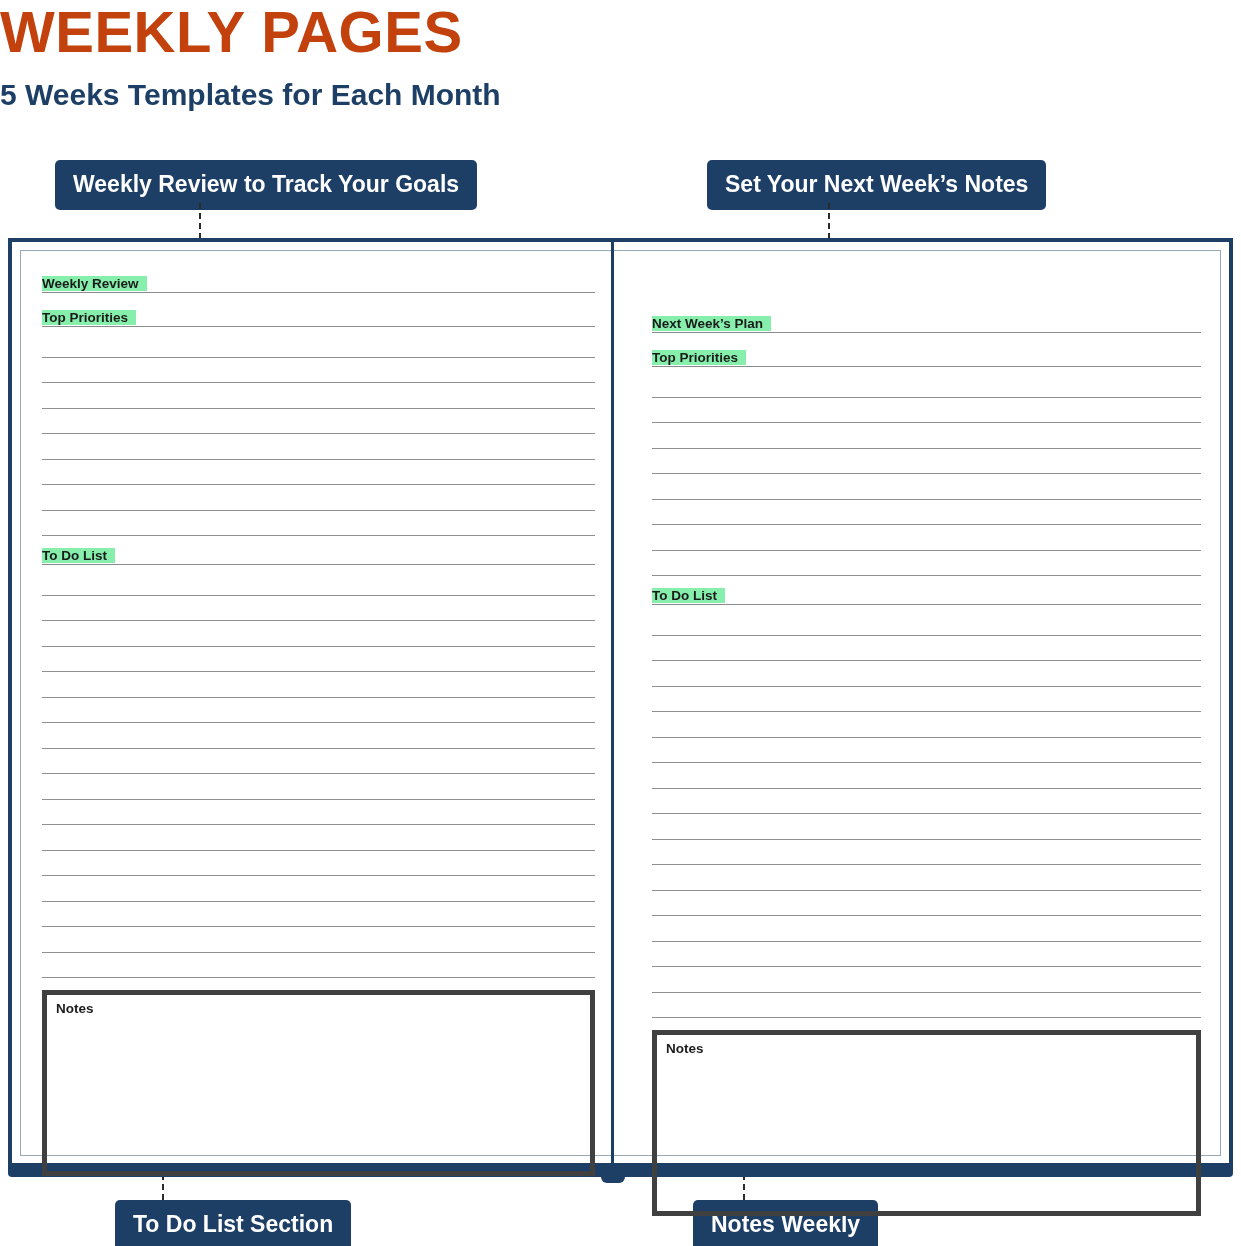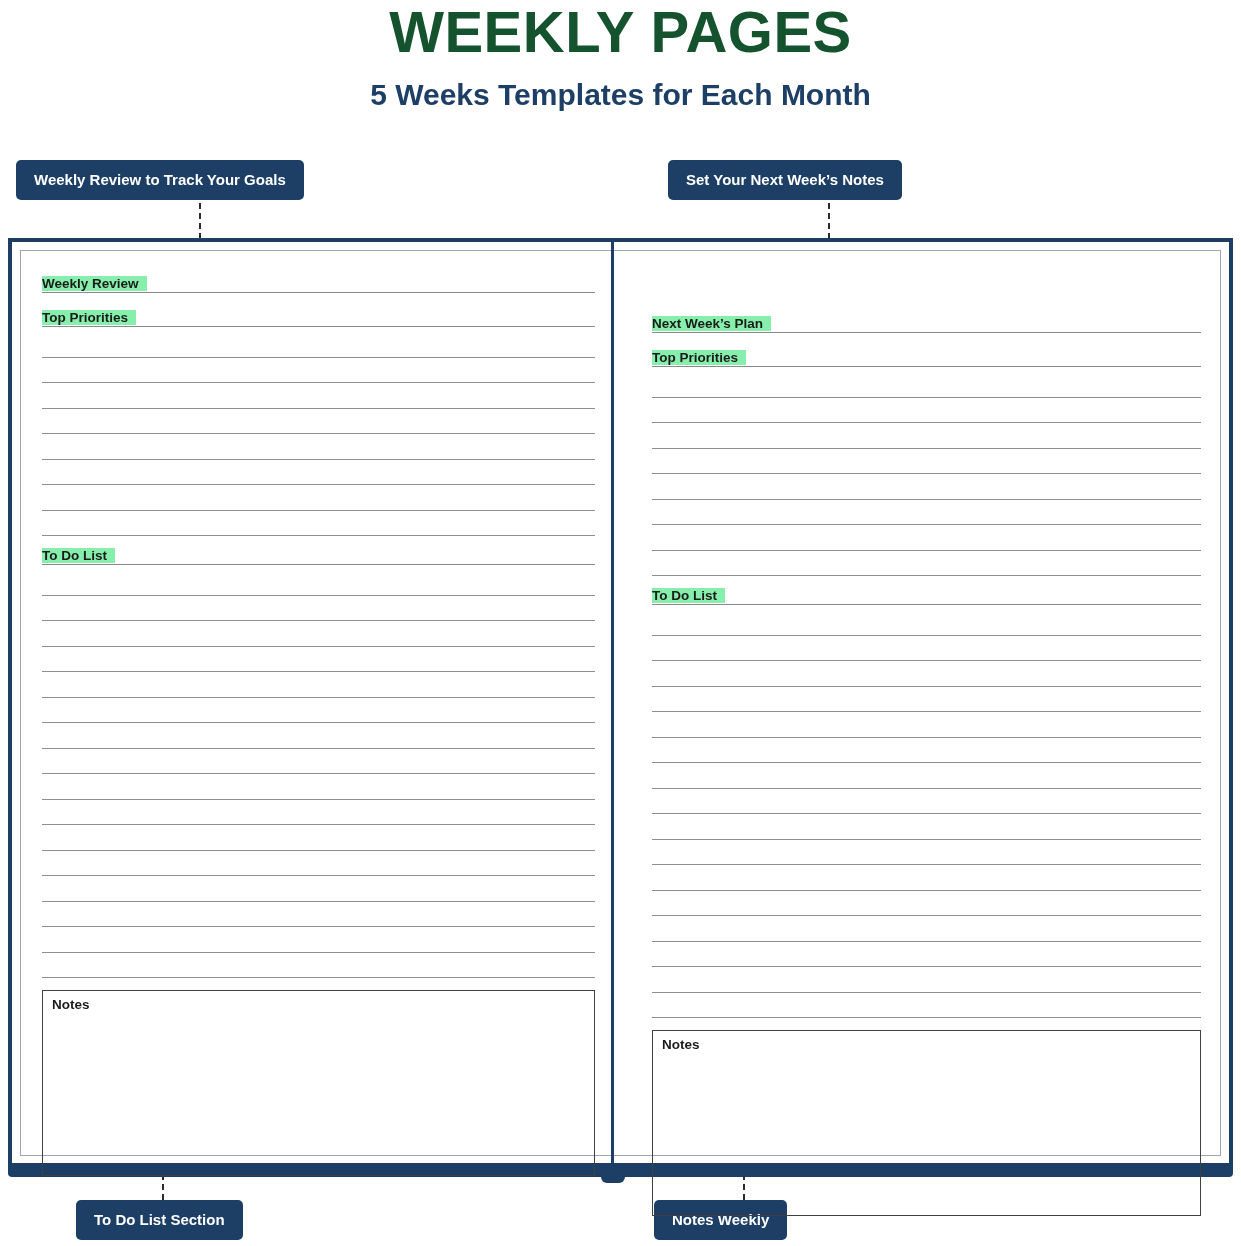--- a/index.html
+++ b/index.html
@@ -15,49 +15,49 @@
     color: #1d3557;
     overflow: hidden;
   }
 
   
   .main-title {
     position: absolute;
     top: 2px;
     left: 0;
     width: 1241px;
-    text-align: center;
+    text-align: left;
     font-size: 58px;
     font-weight: bold;
     letter-spacing: 0.5px;
-    color: #14532d;
+    color: #c2410c;
     line-height: 1.05;
   }
   .sub-title {
     position: absolute;
     top: 78px;
     left: 0;
     width: 1241px;
-    text-align: center;
     font-size: 30px;
     font-weight: bold;
     color: #1d3f66;
   }
 
   
   .pill {
     position: absolute;
     background: #1d3f66;
     color: #ffffff;
-    font-size: 15px;
+    font-size: 23px;
     font-weight: bold;
     border-radius: 5px;
     padding: 11px 18px 12px 18px;
     white-space: nowrap;
     box-sizing: border-box;
+    margin-left: 39px;
   }
   #pill-weekly-review { left: 16px;  top: 160px; }
   #pill-next-week     { left: 668px; top: 160px; }
   #pill-todo          { left: 76px;  top: 1200px; }
   #pill-notes         { left: 654px; top: 1200px; }
 
   
   .leader {
     position: absolute;
     border-left: 2px dashed #2b2b2b;
@@ -174,21 +174,21 @@
 
   .ruled-lines { margin-top: 0; }
   .ruled-lines .line {
     border-bottom: 1px solid #8f8f8f;
     height: 24.5px;
   }
 
   .gap-sm { height: 12px; }
 
   .notes-box {
-    border: 1px solid #404040;
+    border: 5px solid #404040;
     position: relative;
     box-sizing: border-box;
     text-align: right;
   }
   .notes-box .notes-label {
     position: absolute;
     left: 9px;
     top: 6px;
     font-size: 13.5px;
     font-weight: bold;

